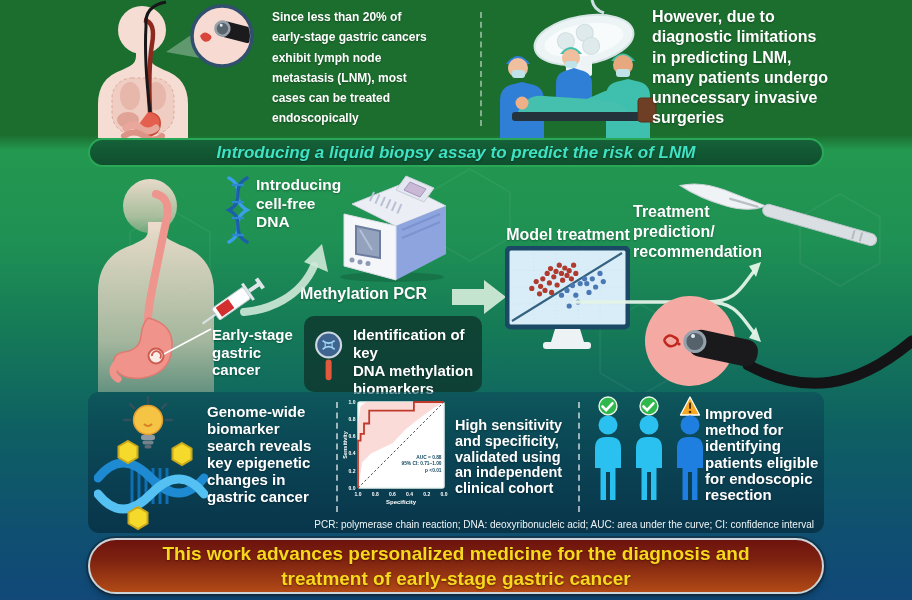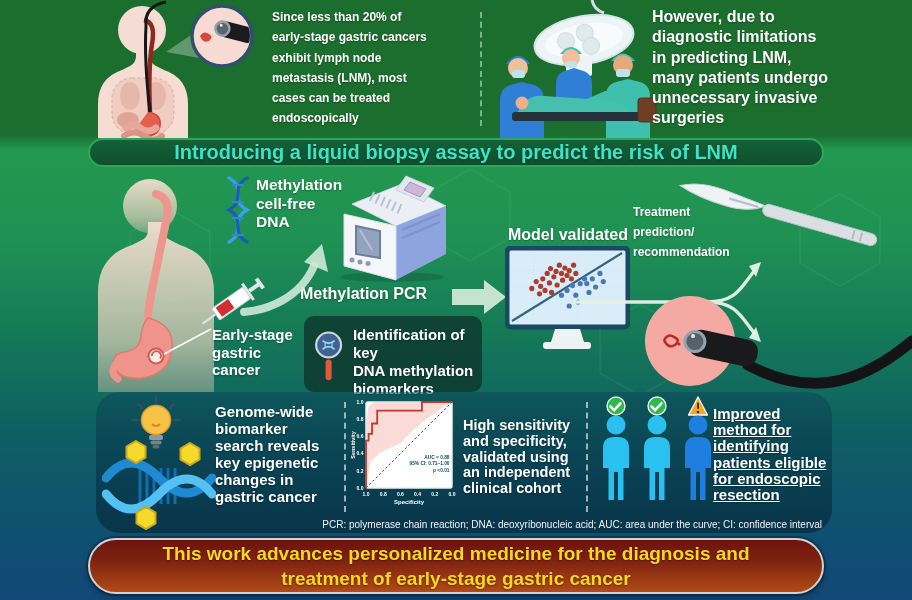--- a/index.html
+++ b/index.html
@@ -6,36 +6,36 @@
   #poster{position:relative;width:912px;height:600px;overflow:hidden;
     font-family:"Liberation Sans","DejaVu Sans",sans-serif;
     background:linear-gradient(180deg,#1c6e2e 0%,#1c6e2e 22.5%,#23984f 25%,#1f9154 40%,#157a57 55%,#0e5f63 72%,#0f5070 88%,#114878 100%);}
   .abs{position:absolute;}
   .txt{color:#ffffff;font-weight:700;white-space:pre-line;text-shadow:0 1px 2px rgba(0,0,0,.3);}
   #top-left-text{left:272px;top:7px;width:210px;font-size:12px;line-height:20.3px;}
   #top-right-text{left:652px;top:7px;width:235px;font-size:16px;line-height:20.3px;}
   #top-divider{left:480px;top:12px;height:114px;width:0;border-left:2px dashed rgba(255,255,255,.45);}
   #banner{left:88px;top:138px;width:736px;height:29px;background:linear-gradient(180deg,#156138,#0f4f2e);
     border:2px solid #2aa757;border-radius:15px;box-sizing:border-box;display:flex;align-items:center;justify-content:center;}
-  #banner-title{color:#3fe3c4;font-weight:700;font-size:20px;text-shadow:0 1px 2px rgba(0,0,0,.4);}
+  #banner-title{color:#3fe3c4;font-weight:700;font-size:17px;text-shadow:0 1px 2px rgba(0,0,0,.4);font-style:italic;}
   #cfdna-text{left:256px;top:176px;font-size:15.5px;line-height:18.5px;}
   #pcr-label{left:300px;top:285px;width:150px;text-align:left;font-size:16px;}
   #early-text{left:212px;top:326px;font-size:15px;line-height:17.5px;}
   #biomarker-panel{left:304px;top:316px;width:178px;height:76px;background:rgba(14,52,44,.78);
     border-radius:10px;display:flex;align-items:flex-start;padding:10px 8px 10px 10px;box-sizing:border-box;}
   #biomarker-text{font-size:15px;line-height:18px;margin-left:8px;}
   #model-label{left:503px;top:226px;width:130px;text-align:center;font-size:16px;}
-  #treatment-text{left:633px;top:202px;font-size:12px;line-height:20px;}
-  #results-panel{left:96px;top:392px;width:736px;height:141px;border-radius:24px;
+  #treatment-text{left:633px;top:202px;font-size:16px;line-height:20px;}
+  #results-panel{left:88px;top:392px;width:736px;height:141px;border-radius:11px;
     background:linear-gradient(180deg,rgba(11,72,88,.55),rgba(7,47,66,.82));}
   .panel-divider{top:10px;height:110px;width:0;border-left:2px dashed rgba(255,255,255,.6);}
   #divider-1{left:248px;} #divider-2{left:490px;}
   #p1-text{left:119px;top:11px;font-size:15px;line-height:17px;}
   #p2-text{left:367px;top:26px;font-size:14.5px;line-height:15.8px;}
-  #p3-text{left:617px;top:14px;font-size:15px;line-height:16.2px;text-decoration:underline;}
+  #p3-text{left:617px;top:14px;font-size:15px;line-height:16.2px;}
   #footnote{right:10px;bottom:3px;font-size:10px;font-weight:400;color:#eef4f6;white-space:nowrap;text-shadow:none;}
   #footer-banner{left:88px;top:538px;width:736px;height:56px;border-radius:28px;box-sizing:border-box;
     background:linear-gradient(180deg,#6e130d 0%,#7e2310 40%,#b24a16 100%);
     border:2px solid #ccd3d9;box-shadow:0 0 0 2px rgba(20,30,40,.45),0 3px 6px rgba(0,0,0,.35);
     display:flex;align-items:center;justify-content:center;text-align:center;}
   #footer-text{color:#f6d91c;font-weight:700;font-size:19px;line-height:25px;white-space:pre-line;text-shadow:0 1px 2px rgba(60,10,0,.6);}
   svg{display:block;}
 </style>
 </head>
 <body>
@@ -163,21 +163,21 @@
   <svg class="abs" style="left:219px;top:176px" width="36" height="72" viewBox="0 0 36 72">
     <path d="M10,2 C28,12 10,24 28,34 C10,44 28,56 10,66" fill="none" stroke="#3aa0e8" stroke-width="3.5" stroke-linecap="round"></path>
     <path d="M28,2 C10,12 28,24 10,34 C28,44 10,56 28,66" fill="none" stroke="#1b5fa8" stroke-width="3.5" stroke-linecap="round"></path>
     <g stroke="#2e86d4" stroke-width="2.2">
       <line x1="13" y1="9" x2="25" y2="9"></line>
         <line x1="13" y1="26" x2="25" y2="26"></line>
       <line x1="13" y1="42" x2="25" y2="42"></line>
         <line x1="13" y1="59" x2="25" y2="59"></line>
     </g>
   </svg>
-  <div id="cfdna-text" class="abs txt">Methylation
+  <div id="cfdna-text" class="abs txt">Introducing
 cell-free
 DNA</div>
 
   <svg class="abs" style="left:322px;top:170px" width="132" height="112" viewBox="0 0 132 112">
     <ellipse cx="70" cy="107" rx="52" ry="5" fill="rgba(0,0,0,0.14)"></ellipse>
     <polygon points="30,34 80,14 124,36 74,56" fill="#eceef5" stroke="#d4d8e4"></polygon>
     <g transform="translate(52,22) rotate(24)" stroke="#b9c0d4" stroke-width="2">
       <line x1="0" y1="0" x2="0" y2="10"></line>
         <line x1="6" y1="0" x2="6" y2="10"></line>
         <line x1="12" y1="0" x2="12" y2="10"></line>
@@ -230,21 +230,21 @@
     </svg>
     <div id="biomarker-text" class="txt">Identification of key
 DNA methylation
 biomarkers</div>
   </div>
 
   <svg class="abs" style="left:452px;top:277px" width="56" height="40" viewBox="0 0 56 40">
     <polygon points="0,12 32,12 32,3 54,20 32,37 32,28 0,28" fill="#cde9d6" opacity="0.95"></polygon>
   </svg>
 
-  <div id="model-label" class="abs txt">Model validated</div>
+  <div id="model-label" class="abs txt">Model treatment</div>
 
   <svg class="abs" style="left:505px;top:246px" width="125" height="108" viewBox="0 0 125 108">
     <rect x="2" y="2" width="121" height="79" rx="4" fill="#d9edf8" stroke="#1b4965" stroke-width="5"></rect>
     <g stroke="#c3dff0" stroke-width="0.8" stroke-dasharray="1,3">
       <line x1="29" y1="8" x2="29" y2="76"></line>
         <line x1="51" y1="8" x2="51" y2="76"></line>
       <line x1="73" y1="8" x2="73" y2="76"></line>
         <line x1="95" y1="8" x2="95" y2="76"></line>
       <line x1="8" y1="24" x2="117" y2="24"></line>
         <line x1="8" y1="41" x2="117" y2="41"></line>

